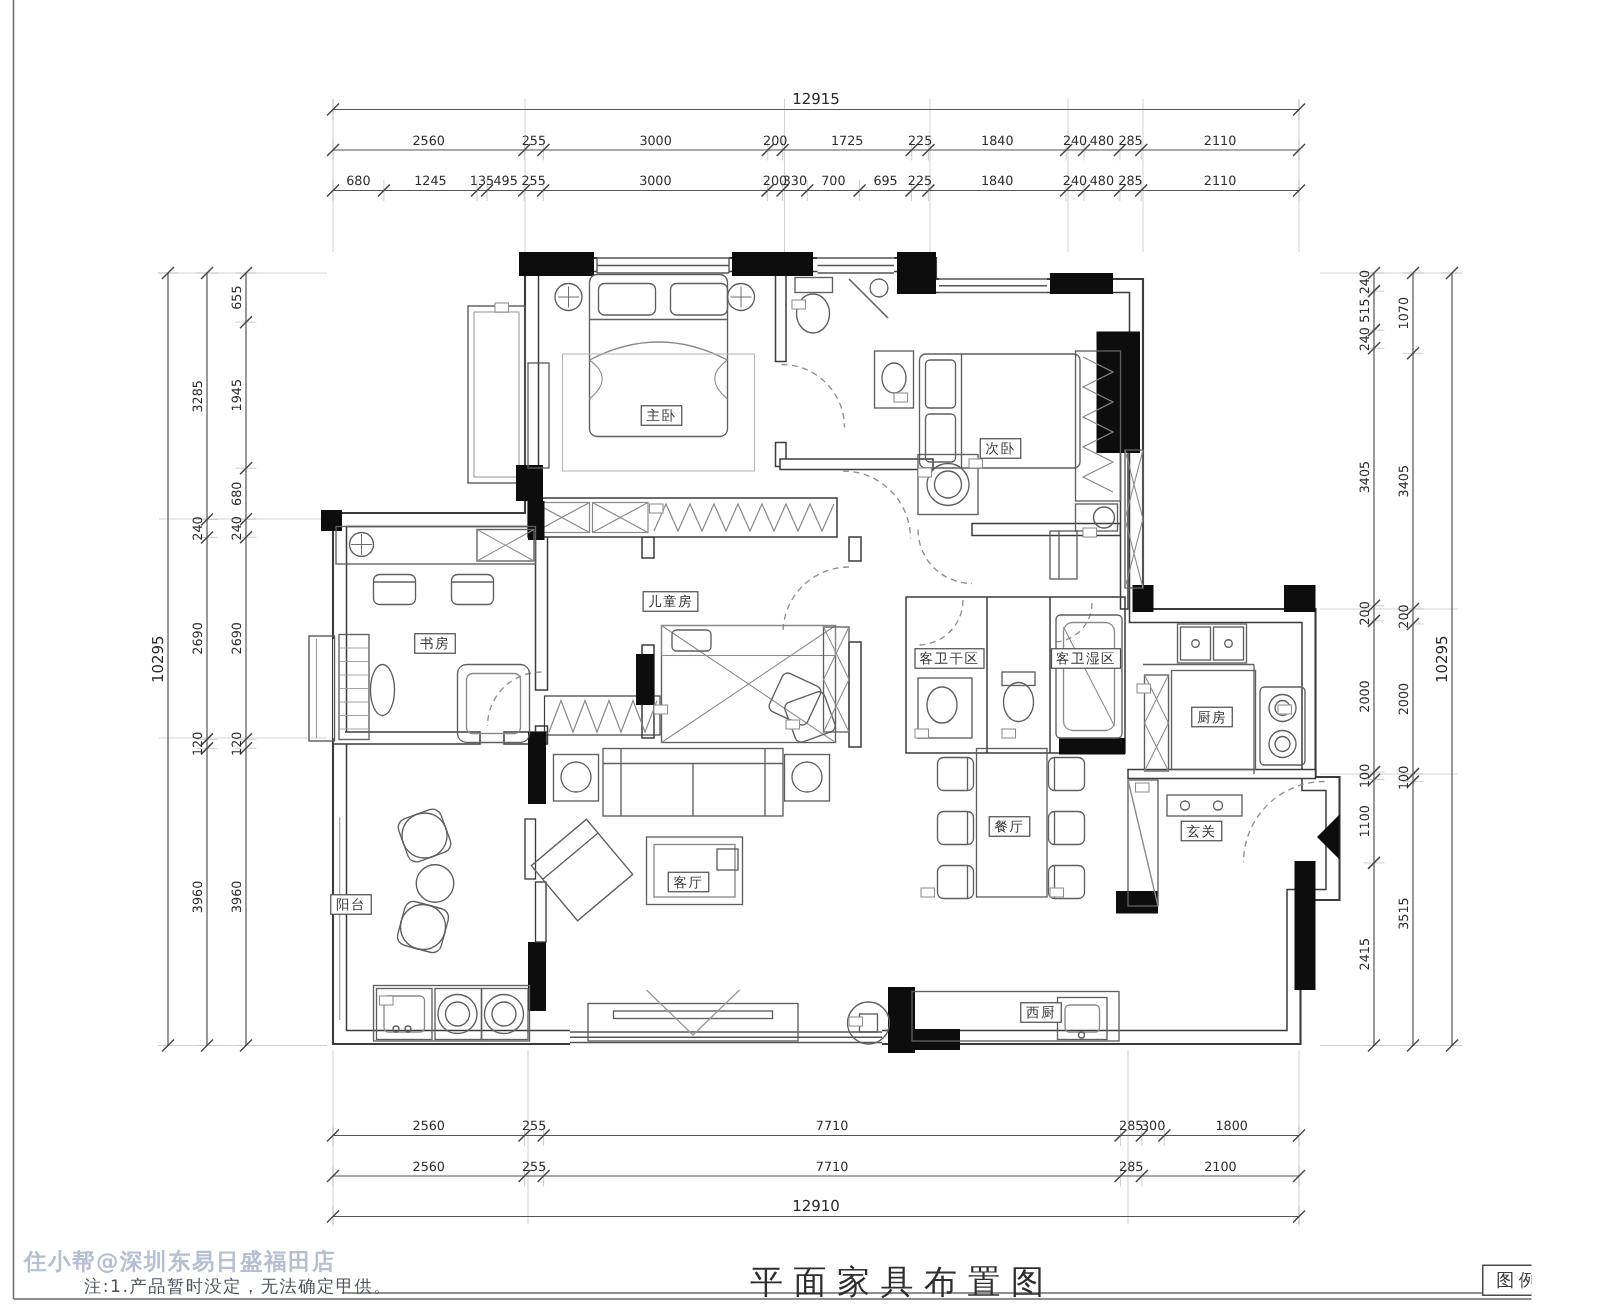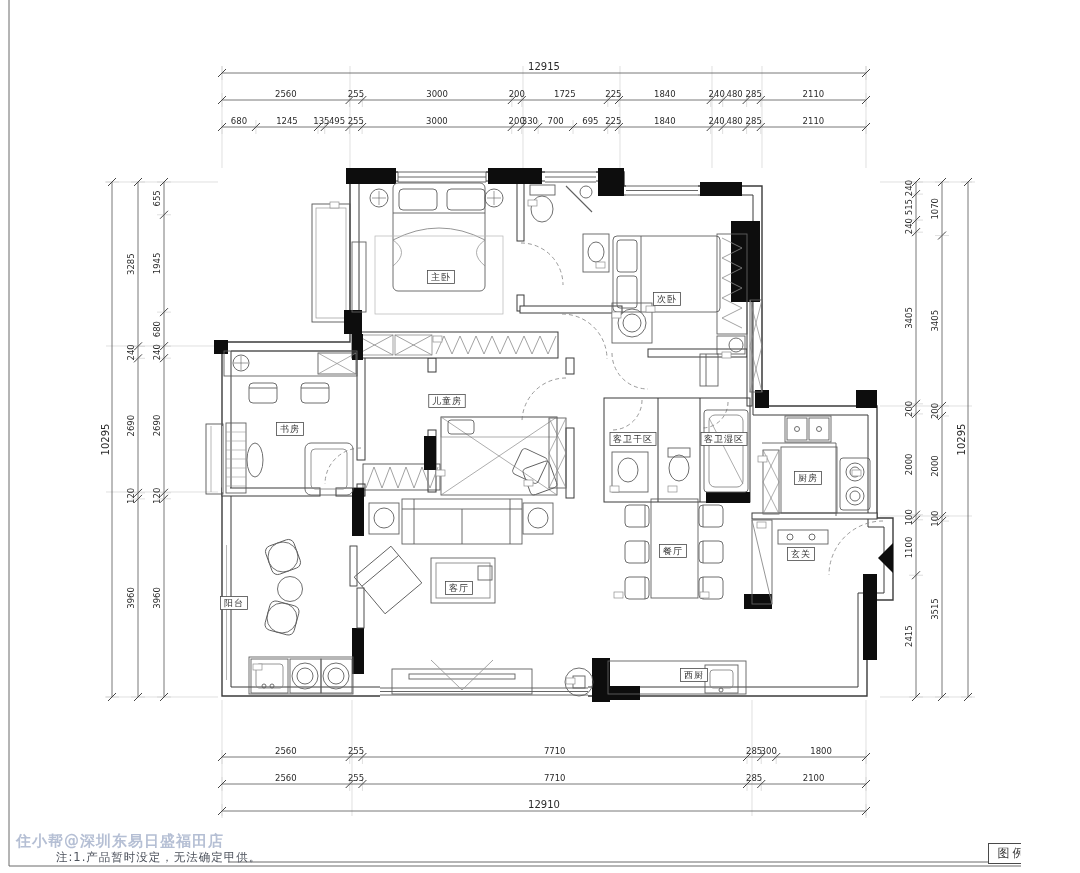--- a/index.html
+++ b/index.html
@@ -639,19 +639,20 @@
           <rect x="220.5" y="596.5" width="27" height="13" fill="#fff" stroke="#4a4a4a" stroke-width="0.8"></rect>
           <text x="234" y="606.2" text-anchor="middle" font-size="9" fill="#333" letter-spacing="1">阳台</text>
         </g>
         <g>
           <rect x="680.5" y="668.5" width="27" height="13" fill="#fff" stroke="#4a4a4a" stroke-width="0.8"></rect>
           <text x="694" y="678.2" text-anchor="middle" font-size="9" fill="#333" letter-spacing="1">西厨</text>
         </g>
       </g>
 </svg>
 
+<div id="title" class="abs" style="left:500px;top:840px;">平面家具布置图</div>
 <div class="tbox" style="left:988px;top:843px;width:47px;height:19px;">图例</div>
 <div class="tbox" style="left:1035px;top:843px;width:45px;height:19px;">说明</div>
 <div id="watermark" class="abs" style="left:16px;top:832px;">住小帮@深圳东易日盛福田店</div>
 <div id="note" class="abs" style="left:16px;top:850px;margin-left:40px;">注:1.产品暂时没定，无法确定甲供。</div>
 <div id="stamp" class="abs" style="left:1062px;top:860px;width:18px;height:13px;"></div>
 
 </div>
 
 </body></html>

